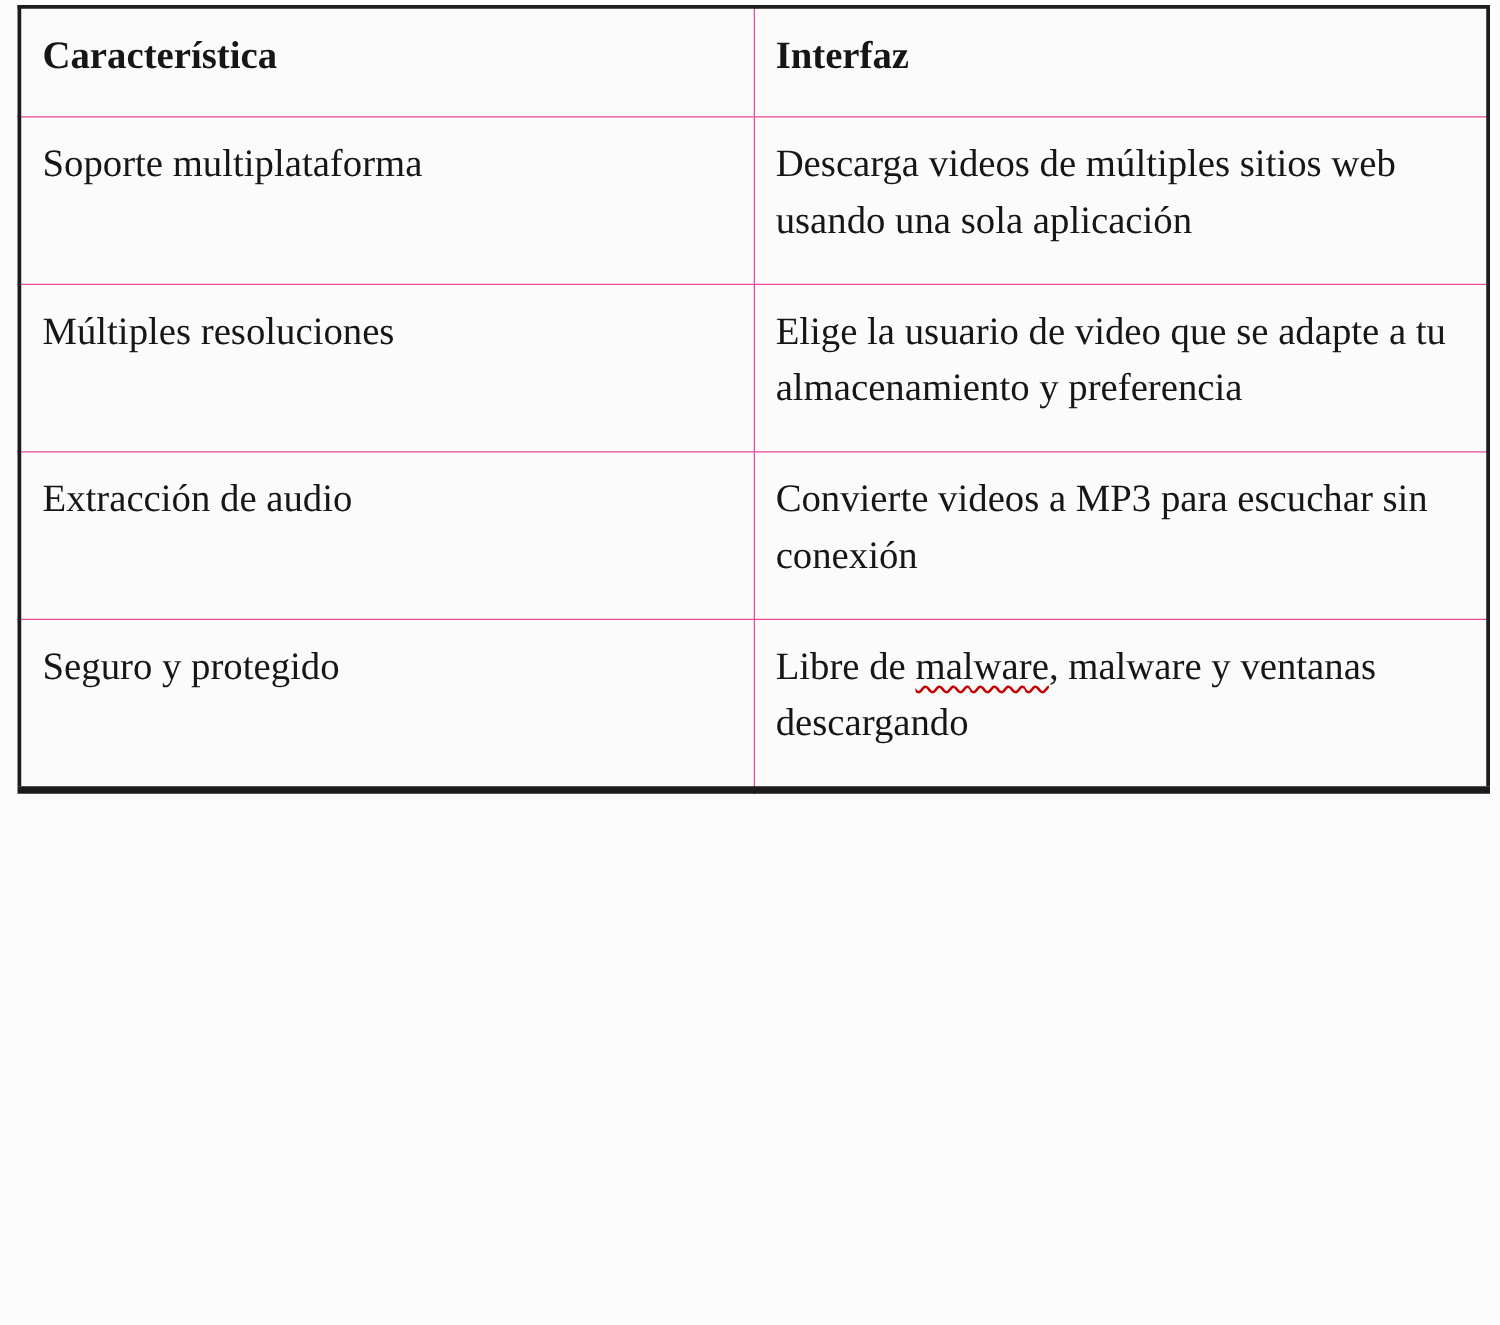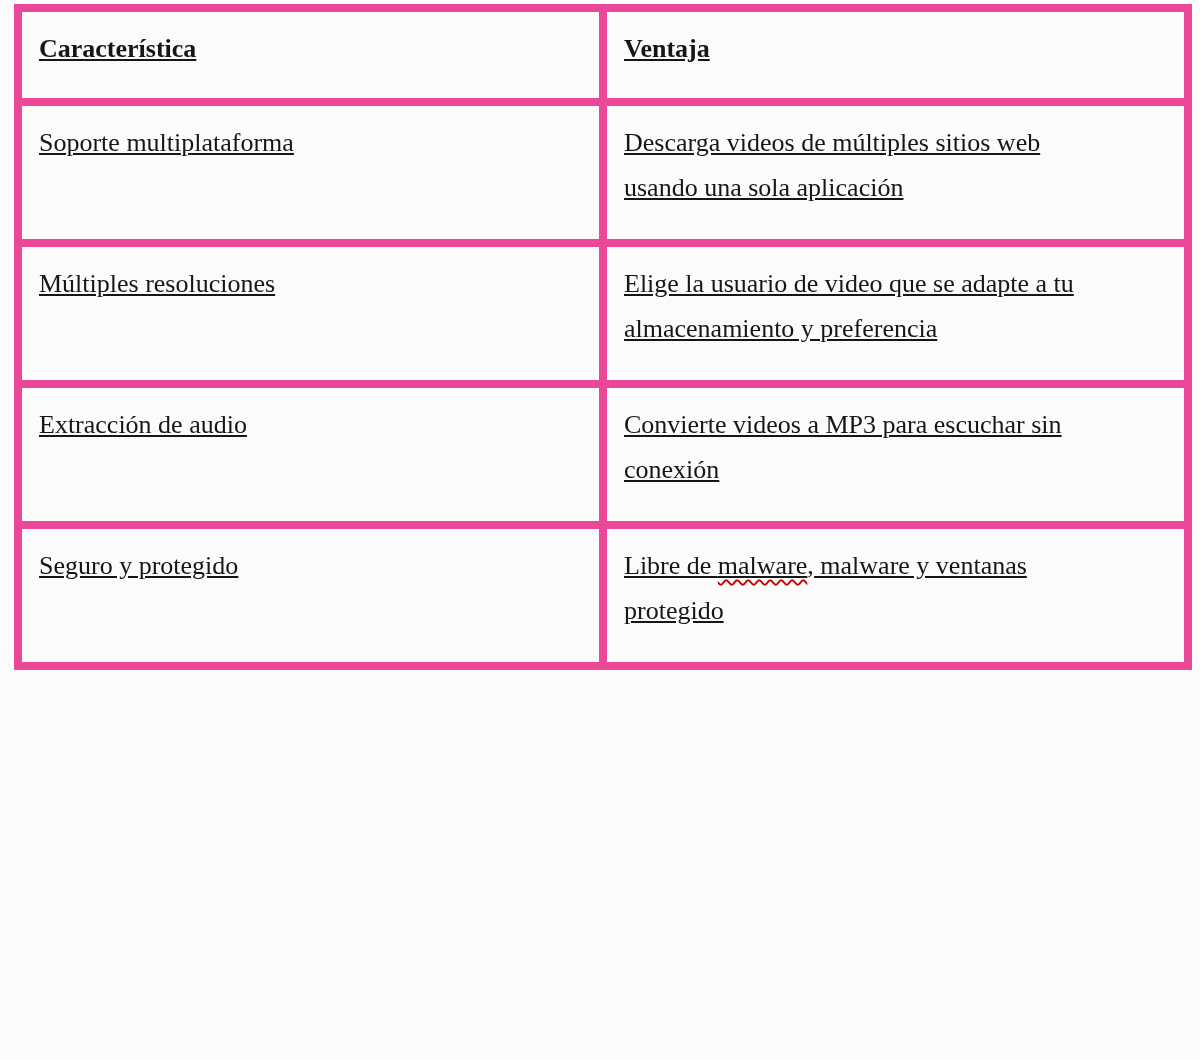--- a/index.html
+++ b/index.html
@@ -18,27 +18,26 @@
     top: 4px;
     width: 1178px;
     border-collapse: collapse;
     table-layout: fixed;
     background: #fbfbfb;
     border: 3px solid #1c1c1c;
     border-bottom-width: 6px;
   }
   .doc-table col { width: 50%; }
   .doc-table td {
-    border: 8px solid #ec4899;
+    border: 1px solid #ec4899;
     vertical-align: top;
     padding: 14px 16px 0 17px;
-    font-size: 26px;
+    font-size: 31px;
     line-height: 45px;
     overflow: hidden;
-    text-decoration: underline;
   }
   tr.header-row td { height: 72px; font-weight: bold; }
   tr.row td { height: 119px; margin-top: 19px; }
   .line { white-space: nowrap; }
   .squiggle {
     text-decoration-line: underline;
     text-decoration-style: wavy;
     text-decoration-color: #c40000;
     text-decoration-thickness: 2px;
     text-underline-offset: 5px;
@@ -51,21 +50,21 @@
   <colgroup>
       <col>
       <col>
     </colgroup>
   <tbody>
     <tr class="header-row">
       <td>
         <div class="line">Característica</div>
       </td>
       <td>
-        <div class="line">Ventaja</div>
+        <div class="line">Interfaz</div>
       </td>
     </tr>
   <tr class="row">
         <td>
           <div class="line">Soporte multiplataforma</div>
         </td>
         <td>
           <div class="line"><span>Descarga videos de múltiples sitios web</span></div>
           <div class="line"><span>usando una sola aplicación</span></div>
         </td>
@@ -87,17 +86,17 @@
           <div class="line"><span>Convierte videos a MP3 para escuchar sin</span></div>
           <div class="line"><span>conexión</span></div>
         </td>
       </tr>
       <tr class="row">
         <td>
           <div class="line">Seguro y protegido</div>
         </td>
         <td>
           <div class="line"><span>Libre de </span><span class="squiggle">malware</span><span>, malware y ventanas</span></div>
-          <div class="line"><span>protegido</span></div>
+          <div class="line"><span>descargando</span></div>
         </td>
       </tr>
     </tbody>
 </table>
 
 </body></html>

